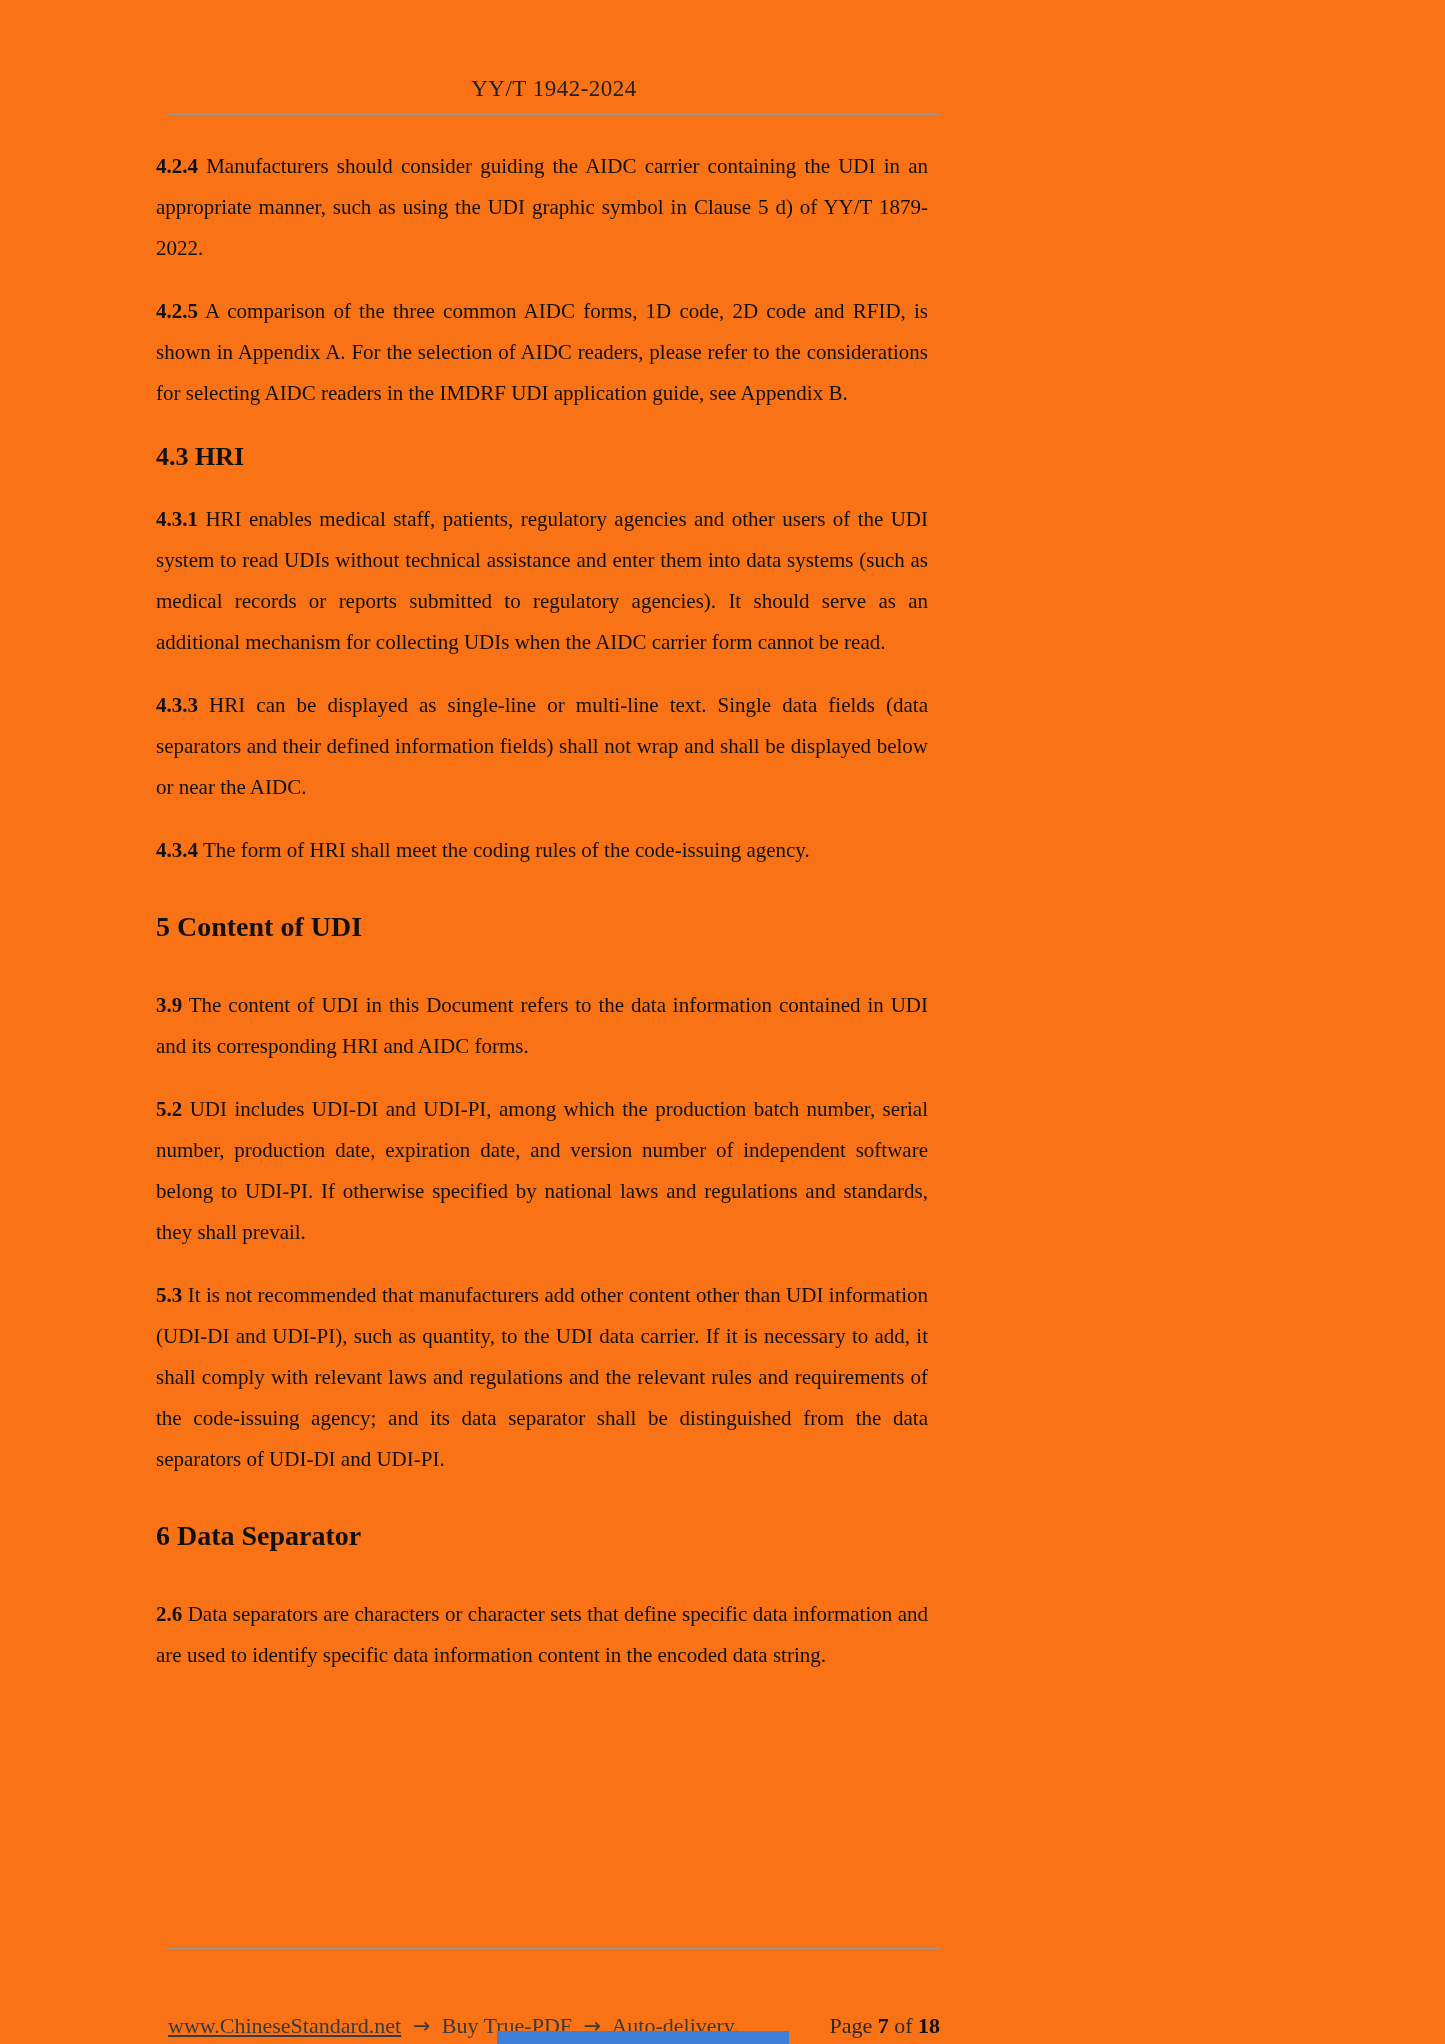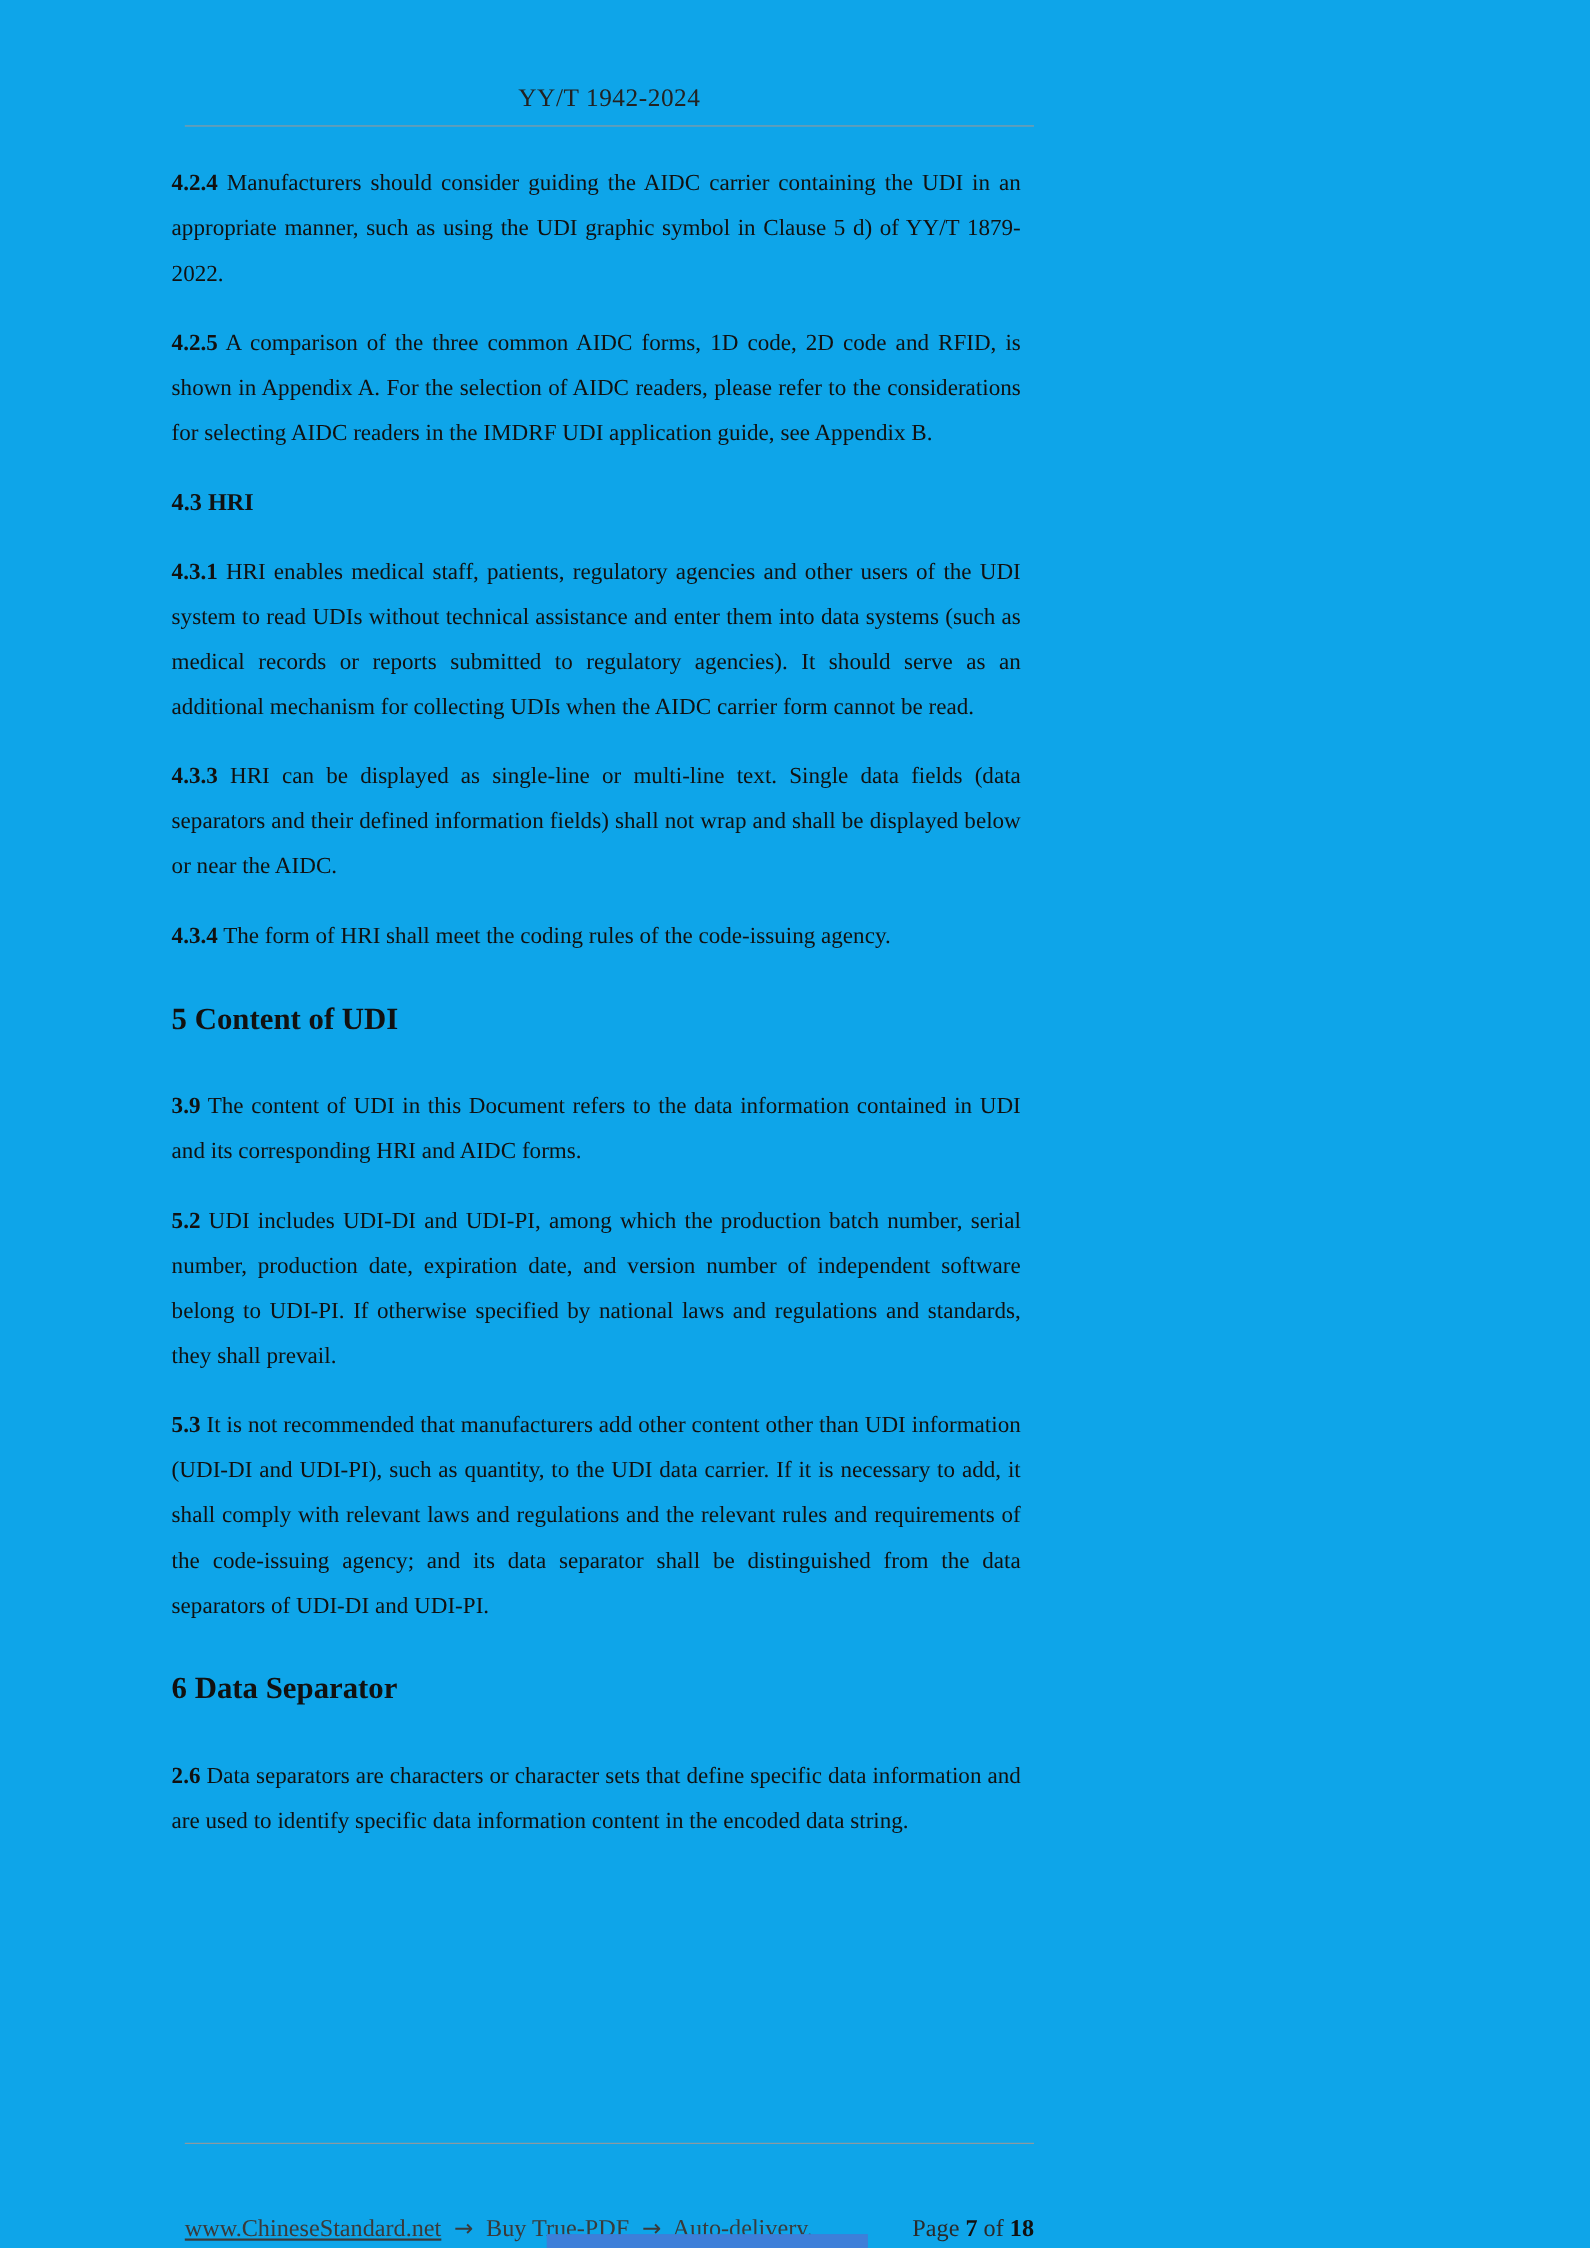--- a/index.html
+++ b/index.html
@@ -5,21 +5,21 @@
   * { margin: 0; padding: 0; box-sizing: border-box; }
   html, body { background: #ffffff; }
   body {
     width: 1445px;
     height: 2044px;
     position: relative;
     overflow: hidden;
     font-family: "Liberation Serif", serif;
     color: #111111;
   }
-  .page { position: absolute; inset: 0; background: #0ea5e9; }
+  .page { position: absolute; inset: 0; background: #f97316; }
 
   
   .doc-header {
     position: absolute;
     left: 168px;
     width: 772px;
     top: 76px;
   }
   .header-title {
     text-align: center;
@@ -43,21 +43,21 @@
   }
   .para {
     font-size: 21px;
     line-height: 41px;
     text-align: justify;
     margin-bottom: 22px;
     color: #111111;
   }
   .pnum { font-weight: bold; }
   .h-sub {
-    font-size: 22px;
+    font-size: 26px;
     line-height: 41px;
     font-weight: bold;
     margin: 8px 0 22px 0;
   }
   .h-main {
     font-size: 28px;
     line-height: 44px;
     font-weight: bold;
     margin: 34px 0 36px 0;
   }

